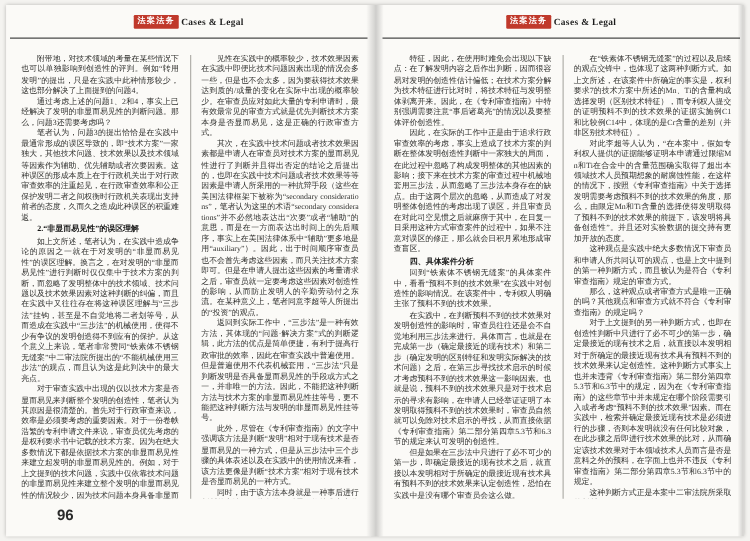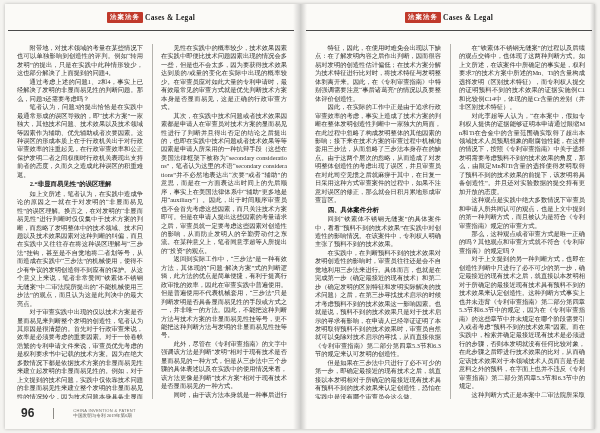--- a/index.html
+++ b/index.html
@@ -62,20 +62,21 @@
   .col + .col{border-left:1px solid #b4b2ad;padding-left:8px;}
   .col p{margin:0;text-indent:2em;}
   .col h3{
     margin:1px 0;font-size:6.4px;font-weight:bold;color:#161616;
     text-indent:2em;line-height:8.45px;
   }
   .page-footer{
     position:absolute;bottom:9px;height:14px;
     display:flex;align-items:center;gap:19px;
     color:#444;
+    flex-direction:column;
   }
   .page.left  .page-footer{left:16px;}
   .page.right .page-footer{right:16px;}
   .pagenum{
     font-size:12px;font-weight:bold;color:#2a2a2a;line-height:1;
     font-family:"Liberation Sans","DejaVu Sans",sans-serif;
   }
   .foot-bar{width:1px;height:11px;background:#8d8b86;}
   .foot-lines{display:flex;flex-direction:column;justify-content:center;line-height:1.25;}
   .foot-en{font-size:4px;color:#6c6a66;letter-spacing:.3px;

